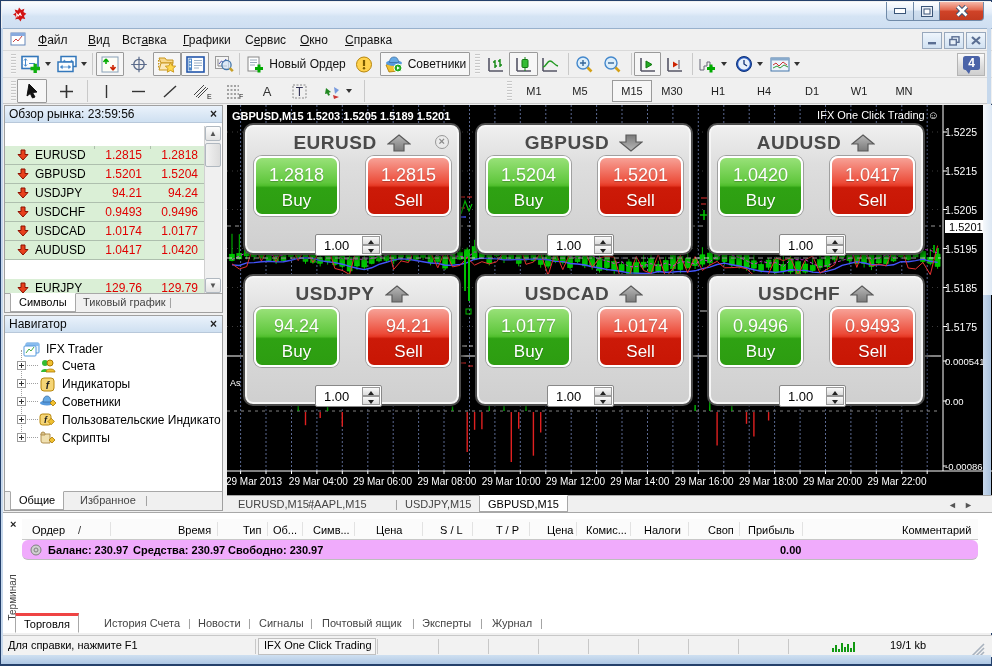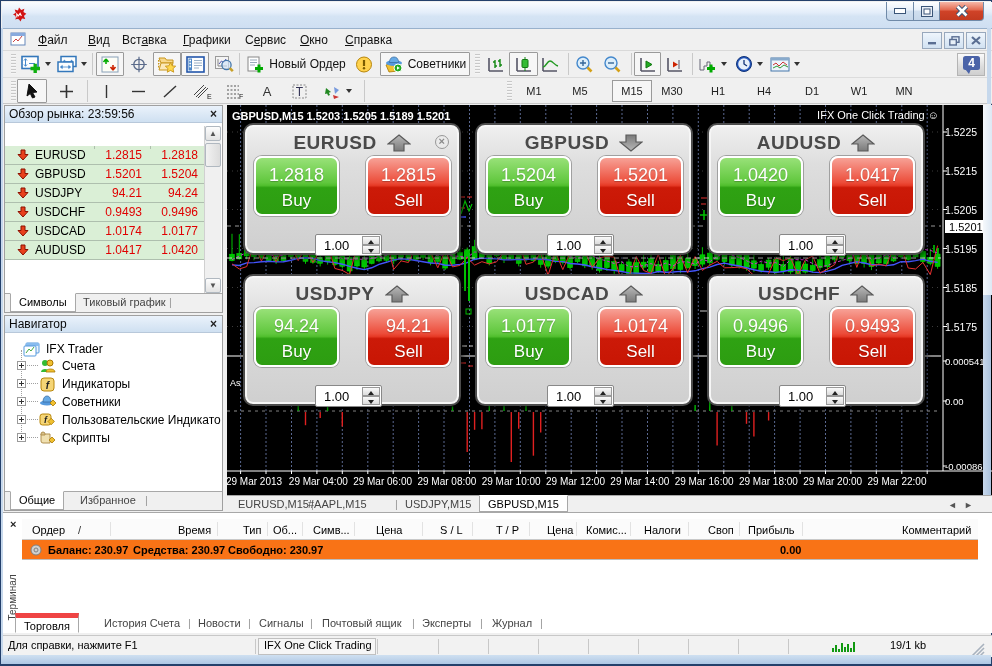--- a/index.html
+++ b/index.html
@@ -96,21 +96,21 @@
 .tdn { position:absolute; left:5px; top:2.5px; border-left:3.5px solid transparent; border-right:3.5px solid transparent; border-top:4px solid #222; }
 
 
 #ctabs { position:absolute; left:226px; top:494px; width:765px; height:17px; background:#f0f0f0; border-top:1px solid #a8a8a8; font-size:11px; }
 
 
 #term { position:absolute; left:1px; top:511px; width:990px; height:121px; background:#fff; border-top:1px solid #a8a8a8; }
 #thdr { position:absolute; left:20px; top:6px; right:14px; height:21px; background:#fbfbfb; border-bottom:1px solid #c8c8c8; font-size:11px; color:#000; }
 #thdr span { position:absolute; top:5px; }
 .tcol { position:absolute; top:3px; bottom:3px; width:1px; background:#e2e2e2; }
-#tbal { position:absolute; left:20px; top:27px; right:14px; height:20px; background:#f97316; border-bottom:1px solid #bdbdbd; font-size:11px; font-weight:bold; color:#000; }
+#tbal { position:absolute; left:20px; top:27px; right:14px; height:20px; background:#f0abfc; border-bottom:1px solid #bdbdbd; font-size:11px; font-weight:bold; color:#000;border-radius:6px; }
 #tbal span { position:absolute; top:4px; }
 #ttabs { position:absolute; left:20px; bottom:0; right:0; height:20px; font-size:11px; background:#fff; }
 #termx { position:absolute; left:8px; top:5px; font-size:11px; font-weight:bold; color:#222; }
 #termv { position:absolute; left:-20px; top:72px; font-size:10px; color:#444; transform:rotate(-90deg); width:60px; }
 
 
 #status { position:absolute; left:1px; top:634px; width:990px; height:22px; background:#f2f2f2; border-top:1px solid #c8c8c8; font-size:11px; color:#000; }
 #status .cell { position:absolute; top:3px; }
 .scol { position:absolute; top:3px; bottom:3px; width:1px; background:#c8c8c8; }
 #bottomb { position:absolute; left:0px; top:654px; width:990px; height:10px; background:linear-gradient(180deg,#cfe0f1,#aec7e4); border-bottom:1px solid #24406b; }
@@ -458,20 +458,28 @@
             <span class="bid">1.0174</span>
             <span class="ask">1.0177</span>
           </div>
           <div class="mwrow" style="top:239px">
             <svg width="12" height="12" viewBox="0 0 12 12">
               <path d="M6 11 L11 5.5 L8 5.5 L8 1 L4 1 L4 5.5 L1 5.5 Z" fill="#e8401c" stroke="#8c1000" stroke-width="1"></path>
             </svg>
             <span class="sym">AUDUSD</span>
             <span class="bid">1.0417</span>
             <span class="ask">1.0420</span>
+          </div>
+          <div class="mwrow" style="top:277px">
+            <svg width="12" height="12" viewBox="0 0 12 12">
+              <path d="M6 11 L11 5.5 L8 5.5 L8 1 L4 1 L4 5.5 L1 5.5 Z" fill="#e8401c" stroke="#8c1000" stroke-width="1"></path>
+            </svg>
+            <span class="sym">EURJPY</span>
+            <span class="bid">129.76</span>
+            <span class="ask">129.79</span>
           </div>
           <div class="l1" style="background:#aebfae"></div>
           <div class="l2" style="background:#aebfae"></div>
         </div>
     </div>
     <div id="mwsb">
       <div class="sbbtn" style="top:0">▲</div>
       <div class="sbthumb" style="top:17px;height:24px"></div>
       <div class="sbbtn" style="bottom:0">▼</div>
     </div>
@@ -1017,21 +1025,21 @@
       <svg style="position:absolute;left:8px;top:4px" width="12" height="12" viewBox="0 0 12 12">
           <circle cx="6" cy="6" r="5" fill="#d0d0d0" stroke="#808080"></circle>
           <circle cx="6" cy="6" r="2" fill="none" stroke="#808080"></circle>
         </svg>
       <span style="left:26px">Баланс: 230.97</span>
         <span style="left:111px">Средства: 230.97</span>
         <span style="left:206px">Свободно: 230.97</span>
       <span style="left:758px">0.00</span>
     </div>
     <div id="ttabs">
-      <div class="tab-act" style="left:-7px;top:0;border-top:5px solid #ef4444;border-bottom:1px solid #fff;height:20px">Торговля</div>
+      <div class="tab-act" style="left:-7px;top:0;border-top:3px solid #ef4444;border-bottom:1px solid #fff;height:20px">Торговля</div>
       <span class="tab-in" style="left:82px;top:4px">История Счета</span>
         <span class="tabsep" style="left:166px;top:4px">|</span>
       <span class="tab-in" style="left:176px;top:4px">Новости</span>
         <span class="tabsep" style="left:226px;top:4px">|</span>
       <span class="tab-in" style="left:237px;top:4px">Сигналы</span>
         <span class="tabsep" style="left:288px;top:4px">|</span>
       <span class="tab-in" style="left:300px;top:4px">Почтовый ящик</span>
         <span class="tabsep" style="left:390px;top:4px">|</span>
       <span class="tab-in" style="left:400px;top:4px">Эксперты</span>
         <span class="tabsep" style="left:458px;top:4px">|</span>

